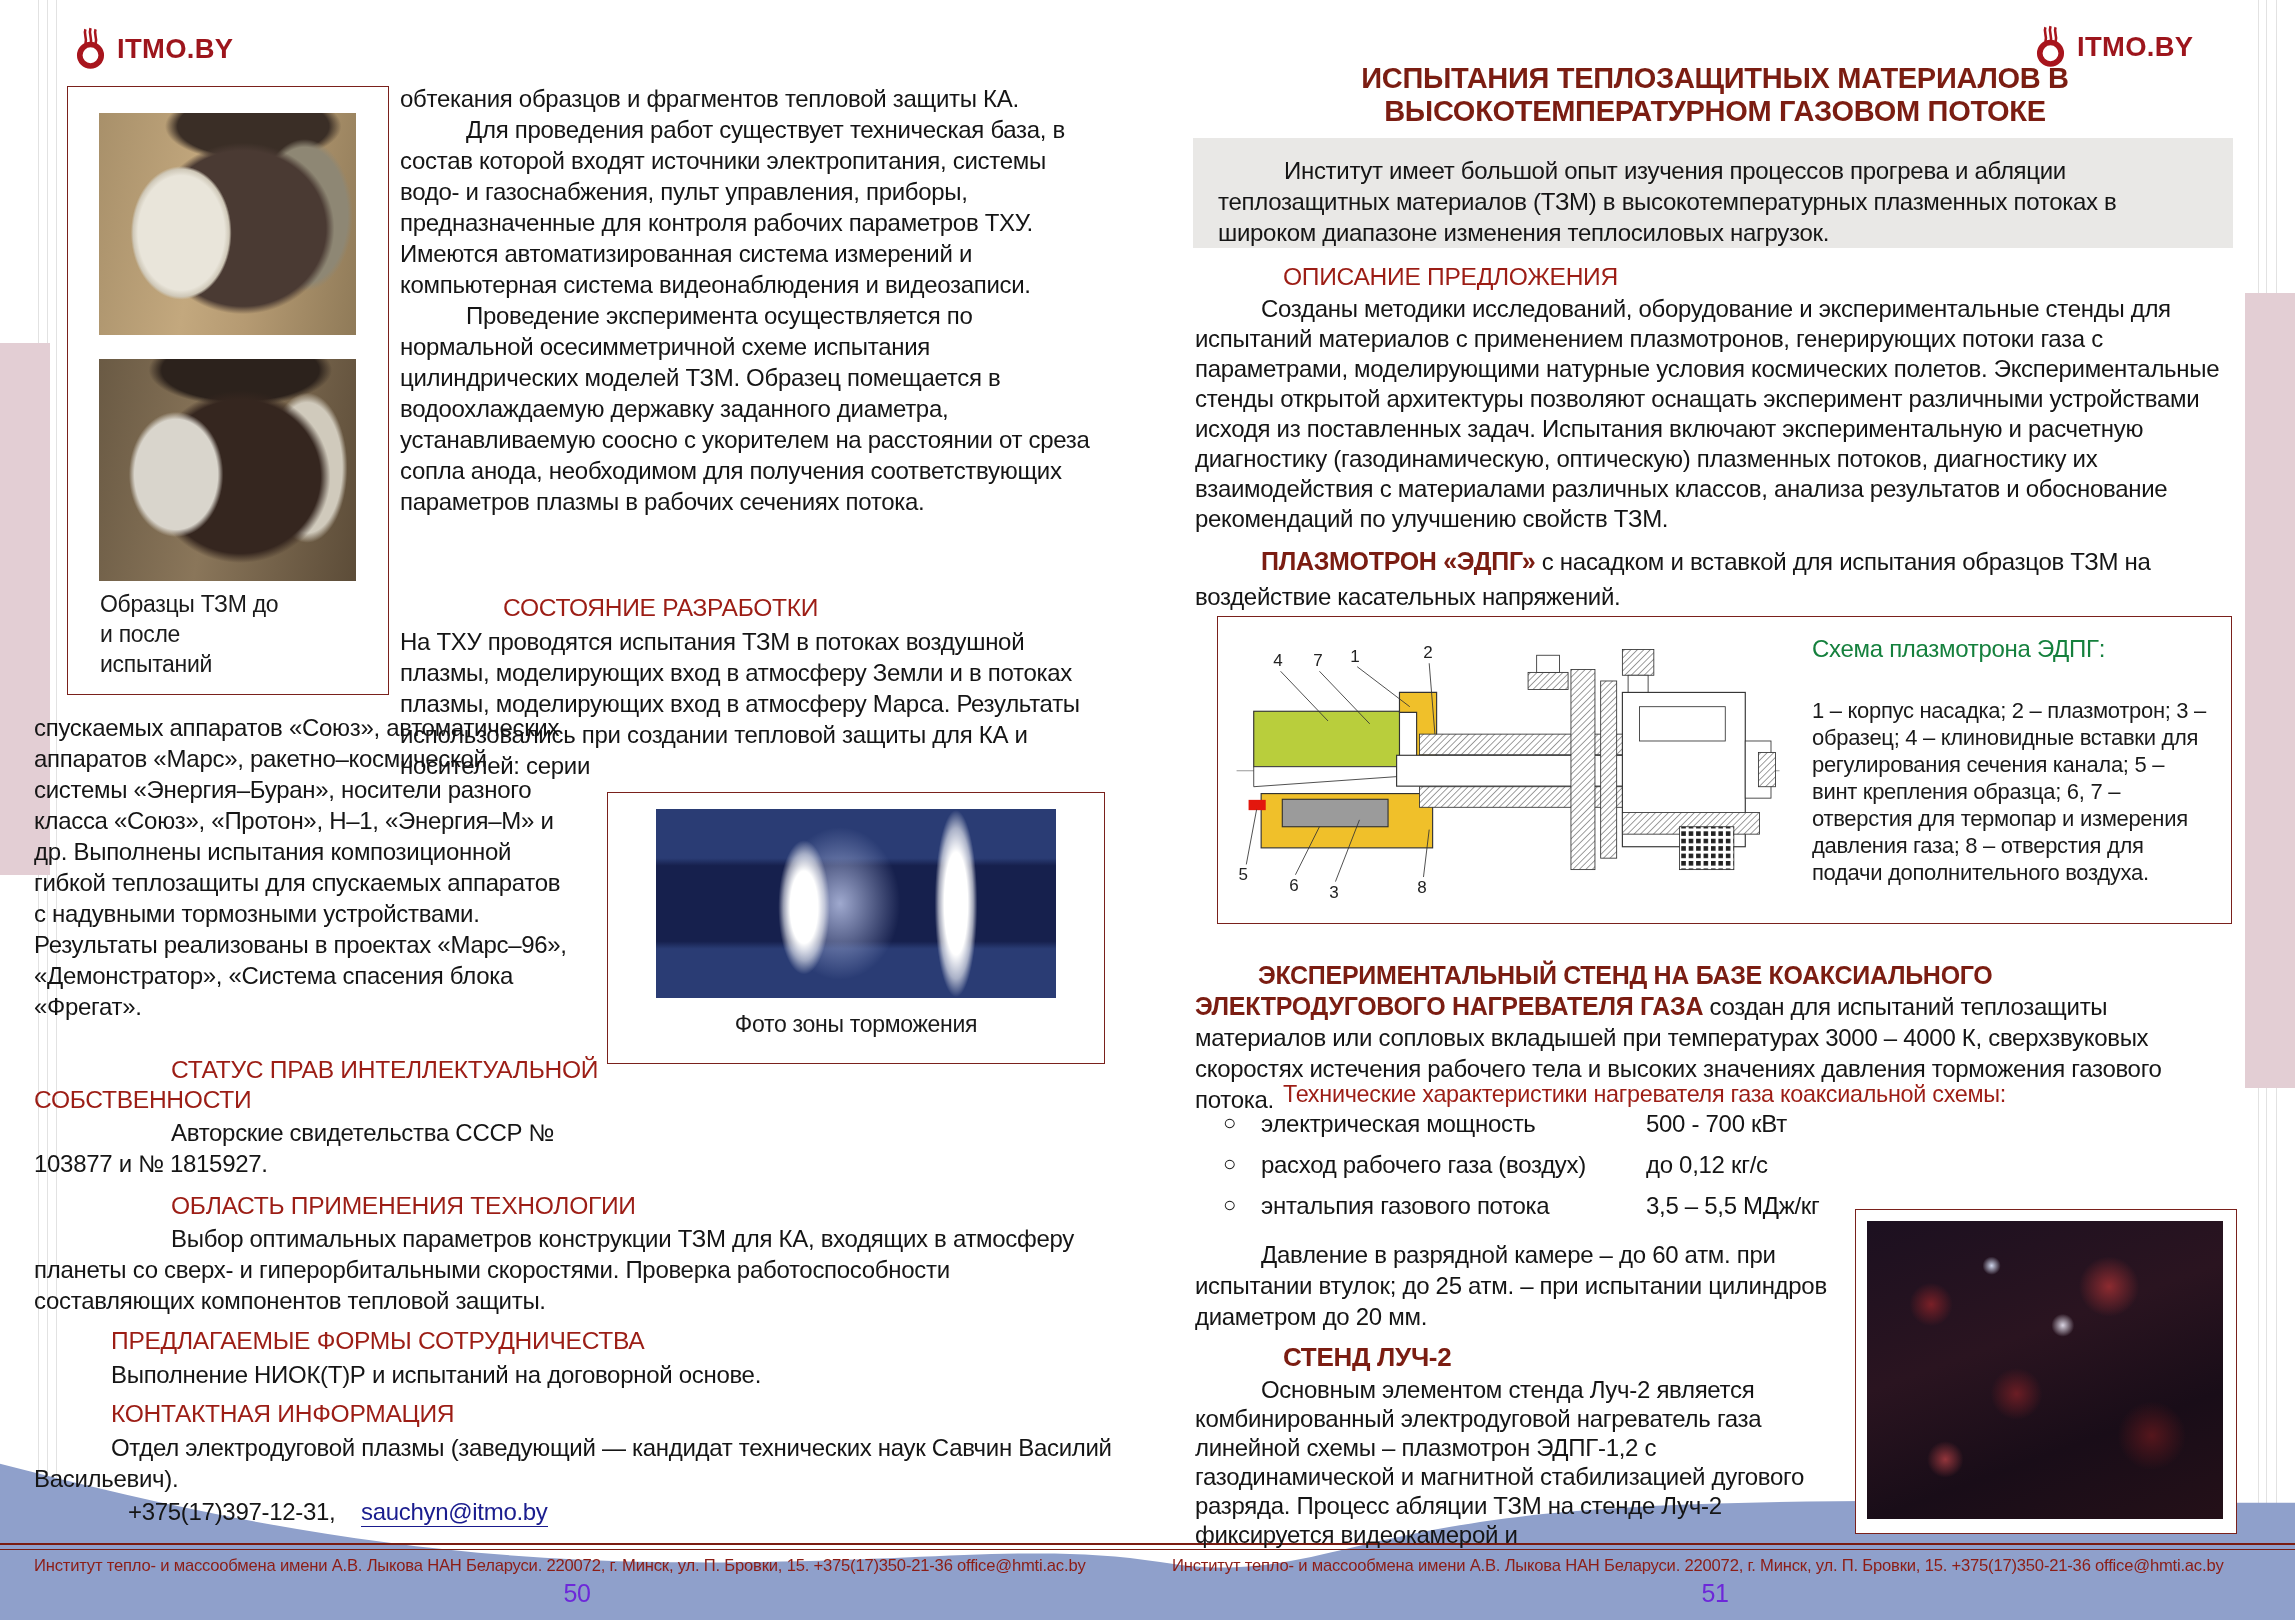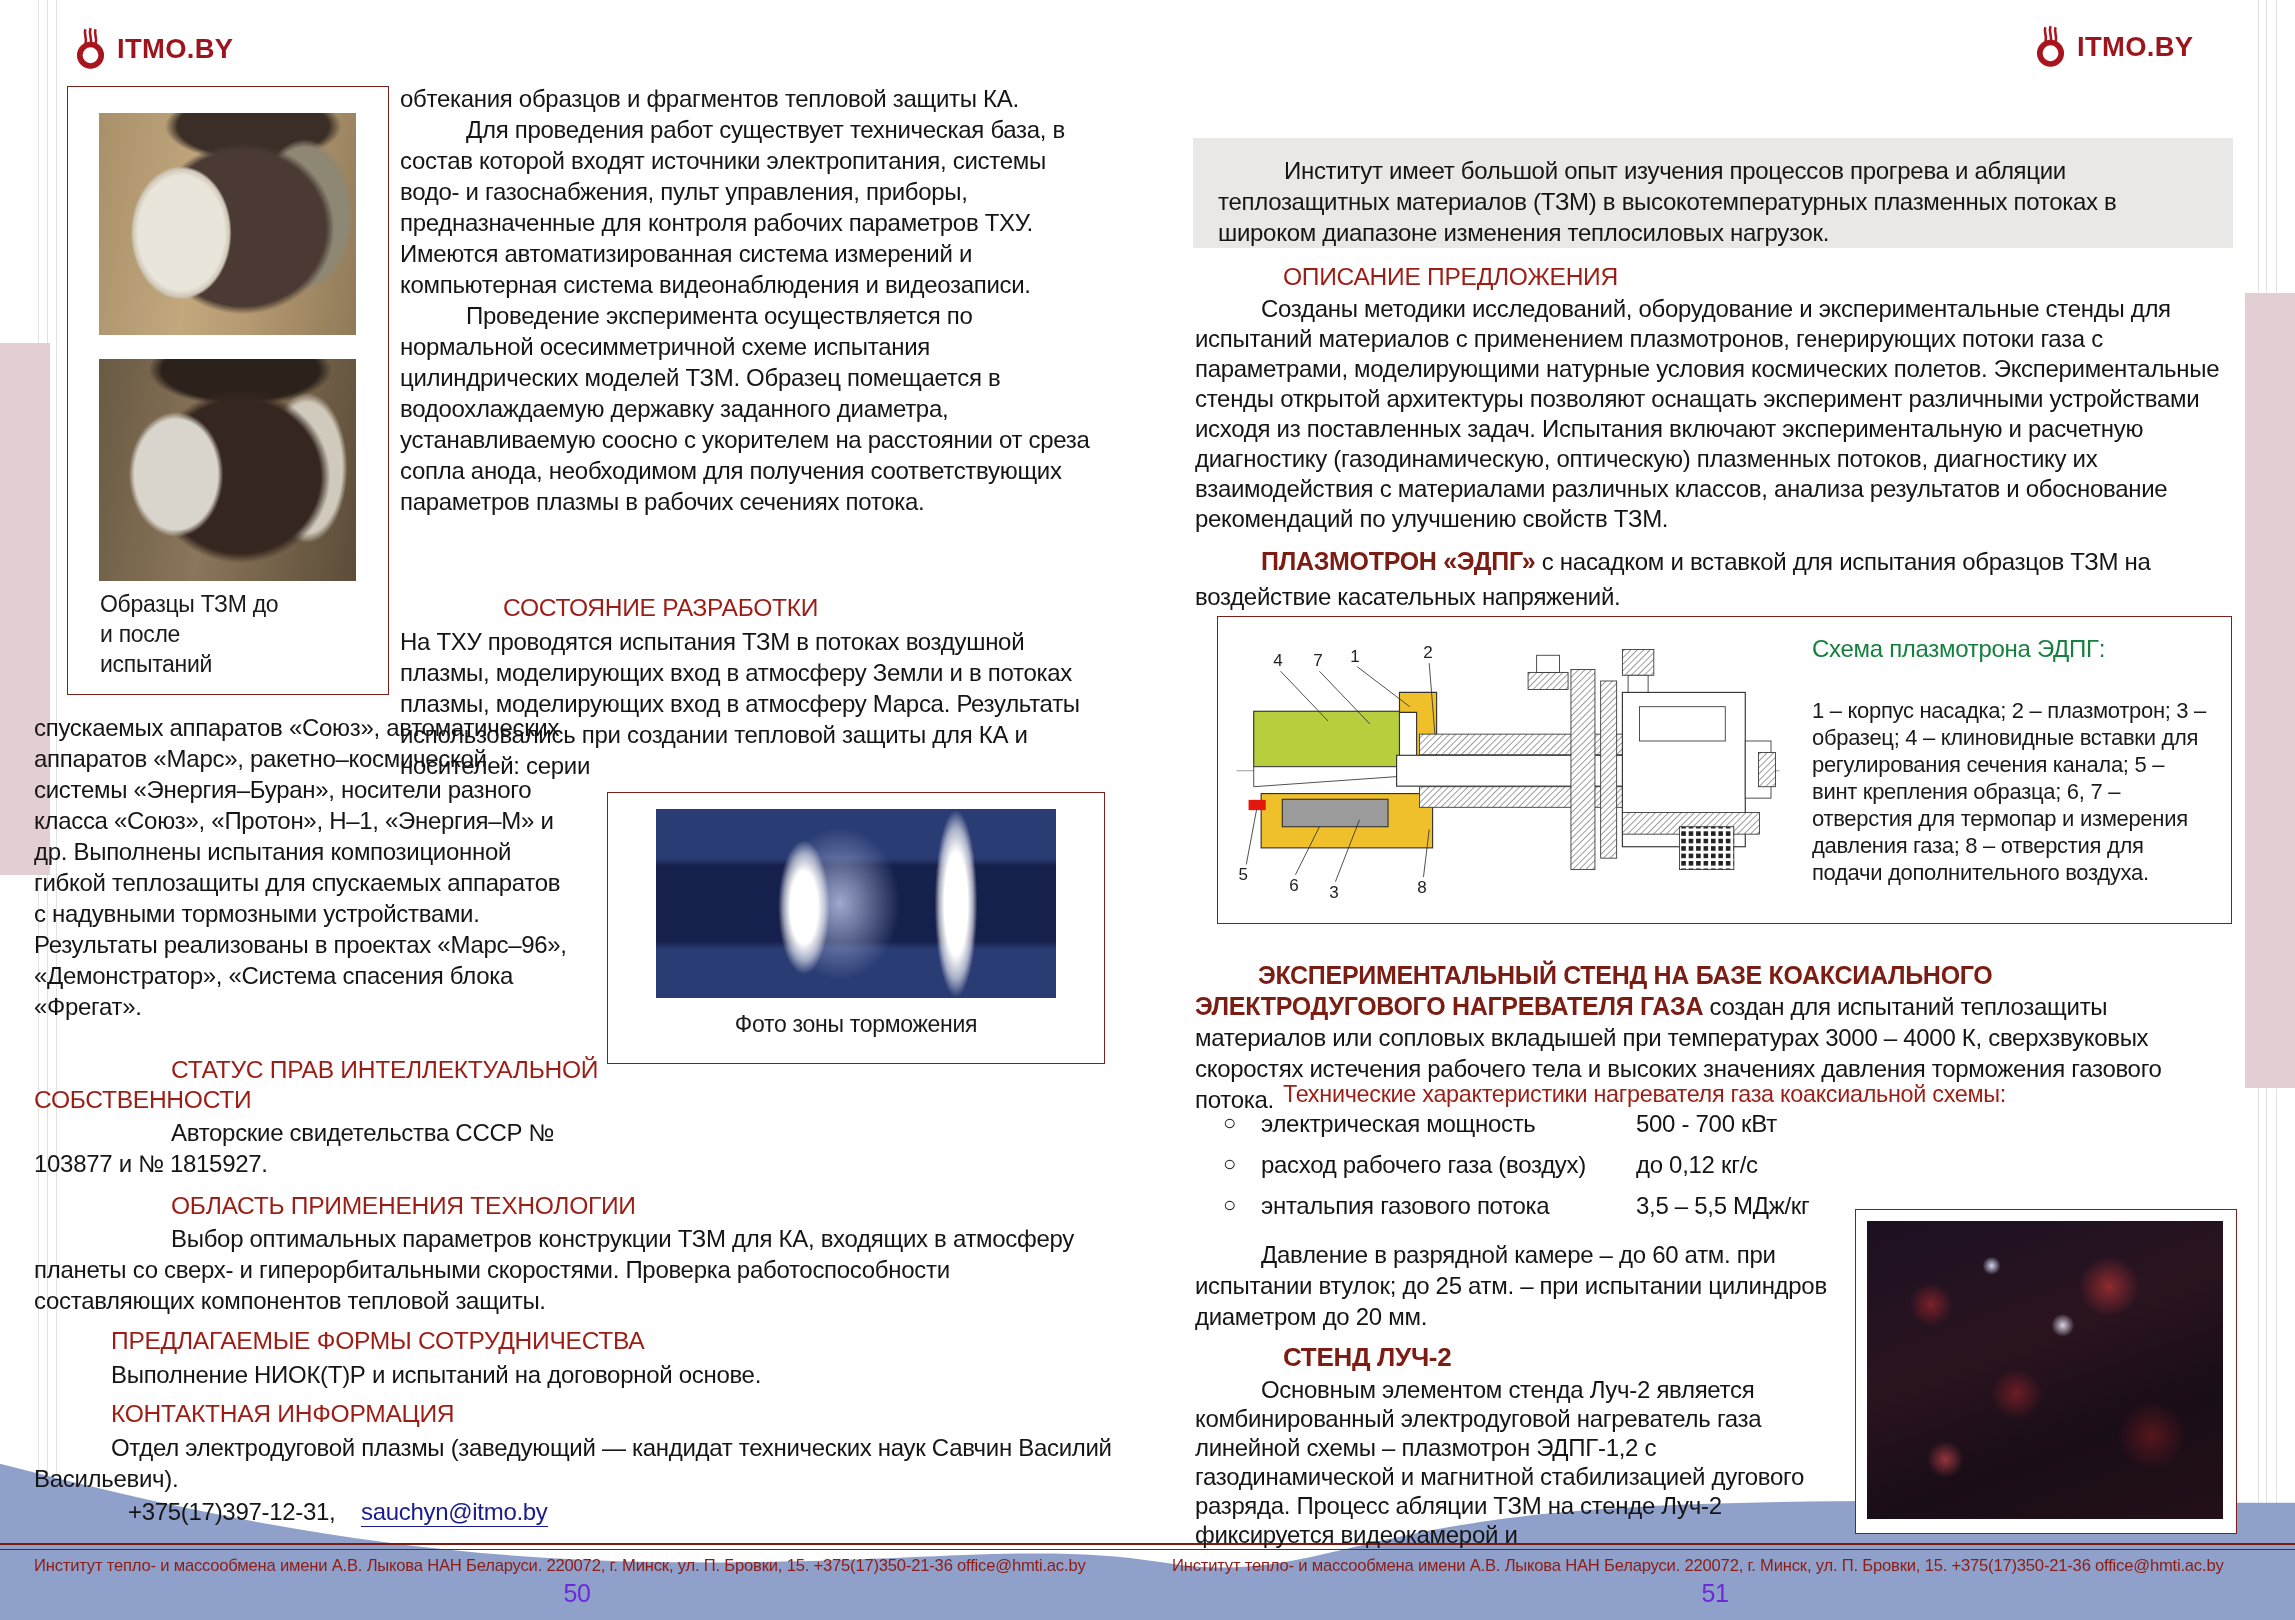--- a/index.html
+++ b/index.html
@@ -82,21 +82,21 @@
   .callout{position:absolute;font-size:17px;color:#222;}
   .diagram-caption{position:absolute;left:594px;top:18.3px;width:400px;font-size:24px;color:#15803d;}
   .diagram-legend{position:absolute;left:594px;top:80px;width:400px;font-size:22px;line-height:27px;color:#1a1a1a;}
   .stand1{position:absolute;left:1195px;top:960px;width:1041px;font-size:24px;line-height:31px;text-indent:63px;}
   .stand1 .h-bold{font-size:25px;}
   .h-specs{position:absolute;left:1283px;top:1081px;font-size:23.4px;}
   .specs{position:absolute;left:1223px;top:1110px;width:972px;font-size:24px;}
   .spec-row{position:relative;height:41px;}
   .spec-bullet{position:absolute;left:0;top:0;font-size:22px;}
   .spec-label{position:absolute;left:38px;top:0;}
-  .spec-value{position:absolute;left:413px;top:0;}
+  .spec-value{position:absolute;left:423px;top:0;}
   .p-pressure{position:absolute;left:1195px;top:1239px;width:657px;font-size:24px;line-height:31px;text-indent:66px;}
   .h-luch{position:absolute;left:1283px;top:1342px;font-size:26px;}
   .p-luch{position:absolute;left:1195px;top:1375px;width:649px;font-size:24px;line-height:29px;text-indent:66px;}
   .stand-photo-box{position:absolute;left:1855px;top:1209px;width:380px;height:323px;border:1.7px solid #7a211c;background:#fff;}
   .stand-photo{position:absolute;left:11.4px;top:11.4px;width:356px;height:298px;background:
     radial-gradient(circle 31px at 18% 28%,#7a2027,rgba(0,0,0,0) 70%),
     radial-gradient(circle 43px at 68% 22%,#8d2b30,rgba(0,0,0,0) 70%),
     radial-gradient(circle 37px at 42% 58%,#6b1d24,rgba(0,0,0,0) 70%),
     radial-gradient(circle 49px at 80% 72%,#55161c,rgba(0,0,0,0) 70%),
     radial-gradient(circle 26px at 22% 80%,#93353b,rgba(0,0,0,0) 70%),
@@ -172,20 +172,24 @@
   <div class="logo logo-right">
     <svg width="35" height="43" viewBox="0 0 62 76">
       <circle cx="31" cy="50" r="19" fill="none" stroke="#a8151d" stroke-width="10"></circle>
       <path d="M22,4 C18,14 26,18 22,30" fill="none" stroke="#a8151d" stroke-width="4.5"></path>
       <path d="M31,2 C27,14 35,18 31,32" fill="none" stroke="#a8151d" stroke-width="4.5"></path>
       <path d="M40,4 C36,14 44,18 40,30" fill="none" stroke="#a8151d" stroke-width="4.5"></path>
     </svg>
     <span class="logo-text">ITMO.BY</span>
   </div>
 
+  <div class="title">
+    <div>ИСПЫТАНИЯ ТЕПЛОЗАЩИТНЫХ МАТЕРИАЛОВ В</div>
+    <div>ВЫСОКОТЕМПЕРАТУРНОМ ГАЗОВОМ ПОТОКЕ</div>
+  </div>
 
   <div class="lead-box">
     <p>Институт имеет большой опыт изучения процессов прогрева и абляции теплозащитных материалов (ТЗМ) в высокотемпературных плазменных потоках в широком диапазоне изменения теплосиловых нагрузок.</p>
   </div>
 
   <div class="h-desc h-red">ОПИСАНИЕ ПРЕДЛОЖЕНИЯ</div>
   <p class="p-desc">Созданы методики исследований, оборудование и экспериментальные стенды для испытаний материалов с применением плазмотронов, генерирующих потоки газа с параметрами, моделирующими натурные условия космических полетов. Экспериментальные стенды открытой архитектуры позволяют оснащать эксперимент различными устройствами исходя из поставленных задач. Испытания включают экспериментальную и расчетную диагностику (газодинамическую, оптическую) плазменных потоков, диагностику их взаимодействия с материалами различных классов, анализа результатов и обоснование рекомендаций по улучшению свойств ТЗМ.</p>
 
   <p class="p-plasmotron"><span class="h-bold">ПЛАЗМОТРОН «ЭДПГ»</span><span> с насадком и вставкой для испытания образцов ТЗМ на воздействие касательных напряжений.</span></p>
 

